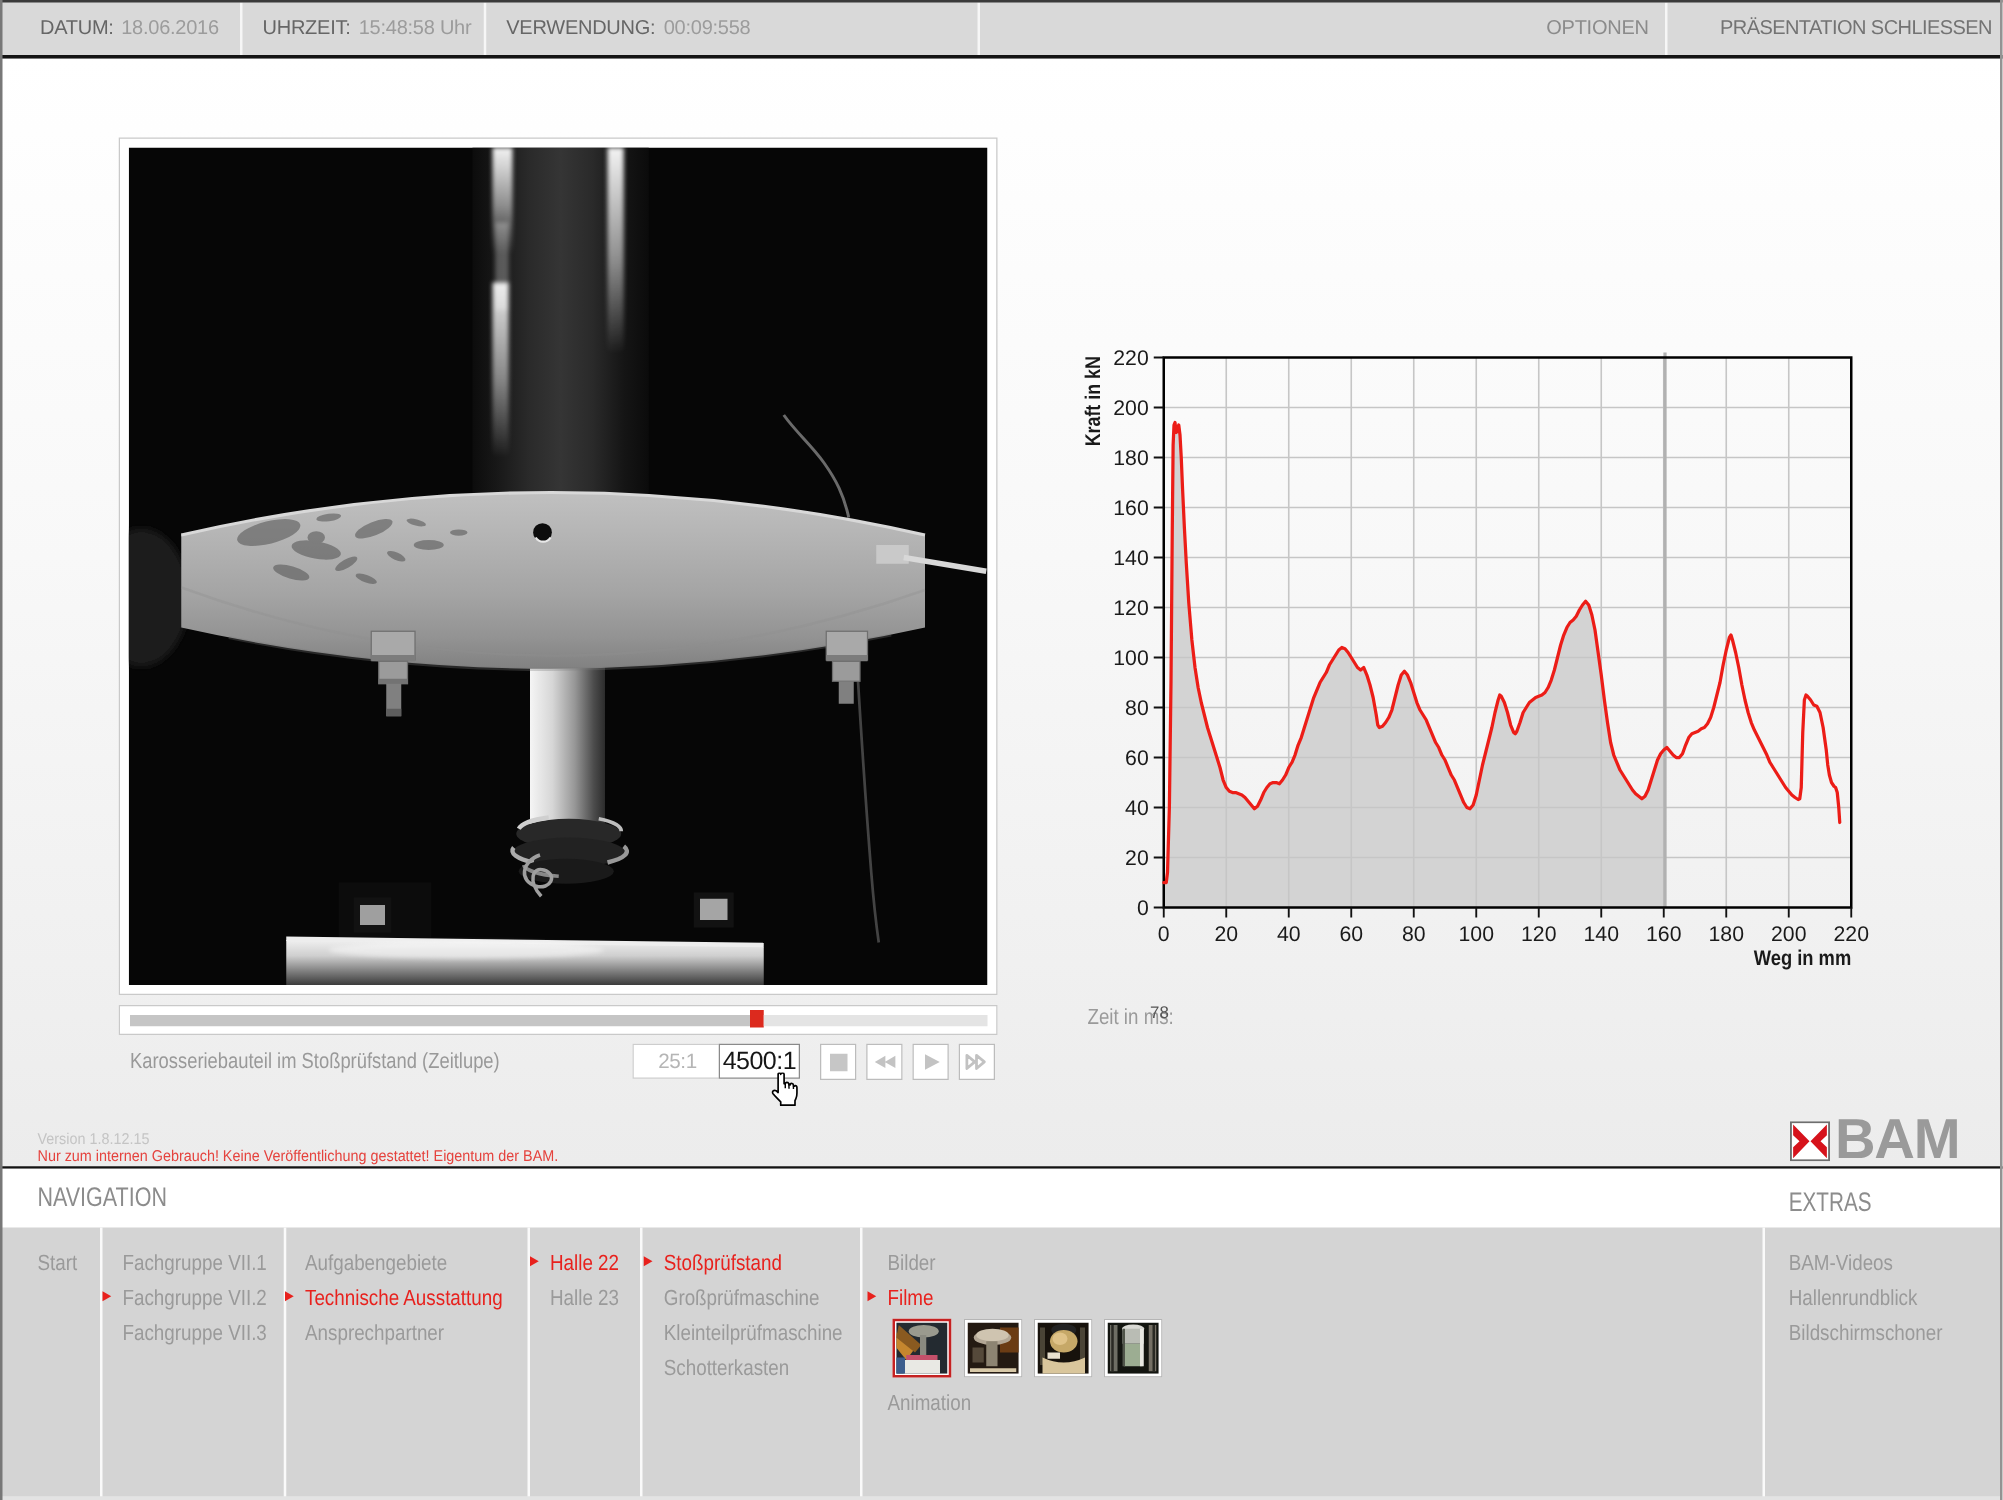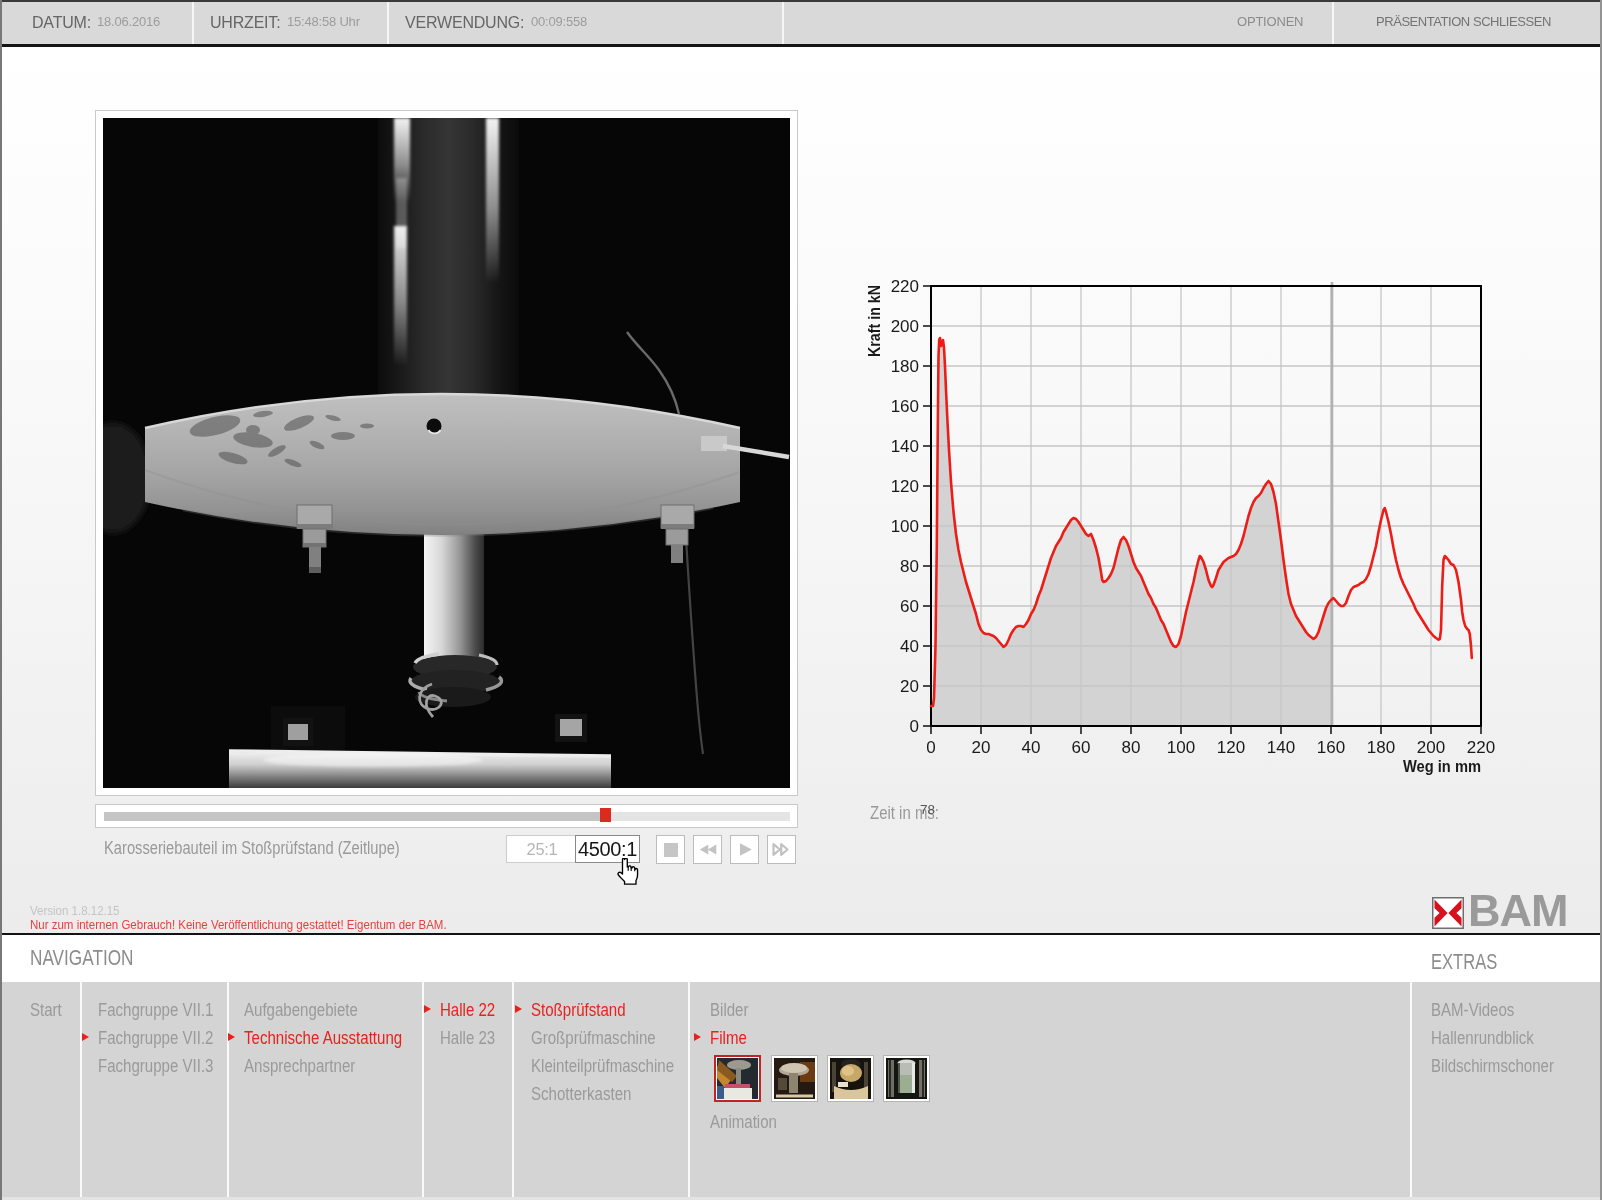--- a/index.html
+++ b/index.html
@@ -4,21 +4,21 @@
 *{margin:0;padding:0;box-sizing:border-box}
 html,body{width:1602px;height:1200px;overflow:hidden;background:#fff;
   font-family:"Liberation Sans",sans-serif;-webkit-font-smoothing:antialiased}
 #page{position:absolute;left:0;top:0;width:1602px;height:1200px}
 .abs{position:absolute}
 #topbar{left:0;top:0;width:1602px;height:44px;background:#d9d9d9}
 #topedge{left:0;top:0;width:1602px;height:2px;background:#3a3a3a}
 #topbot{left:0;top:44px;width:1602px;height:3px;background:#141414}
 .tsep{top:2px;width:2px;height:42px;background:#f6f6f6}
 .tlab{top:14px;font-size:16px;color:#666;letter-spacing:-.2px}
-.tval{top:14px;font-size:13px;color:#9c9c9c;letter-spacing:-.2px}
+.tval{top:14px;font-size:16px;color:#9c9c9c;letter-spacing:-.2px}
 #main{left:0;top:47px;width:1602px;height:886px;background:linear-gradient(#ffffff 0%,#f8f8f8 45%,#ececec 100%)}
 #vframe{left:95px;top:63px;width:703px;height:686px;background:#fff;border:1px solid #c9c9c9}
 #pbar{left:95px;top:757px;width:703px;height:24px;background:#fff;border:1px solid #c9c9c9}
 #ptrackL{left:8px;top:7px;width:496px;height:9px;background:#c5c5c5}
 #pred{left:504px;top:3px;width:11px;height:14px;background:#dc2a1e}
 #ptrackR{left:515px;top:7px;width:179px;height:9px;background:#e4e4e4}
 #caption{left:104px;top:791px;font-size:17.5px;color:#999;transform:scaleX(.84);transform-origin:left center}
 .vbtn{top:788px;height:28px;background:#fff;text-align:center;line-height:26px}
 .ibtn{top:788px;width:29px;height:29px;background:#fff;border:1px solid #bcbcbc}
 #panel{left:860px;top:63px;width:649px;height:680px;background:#fff;border:1px solid #c9c9c9}

